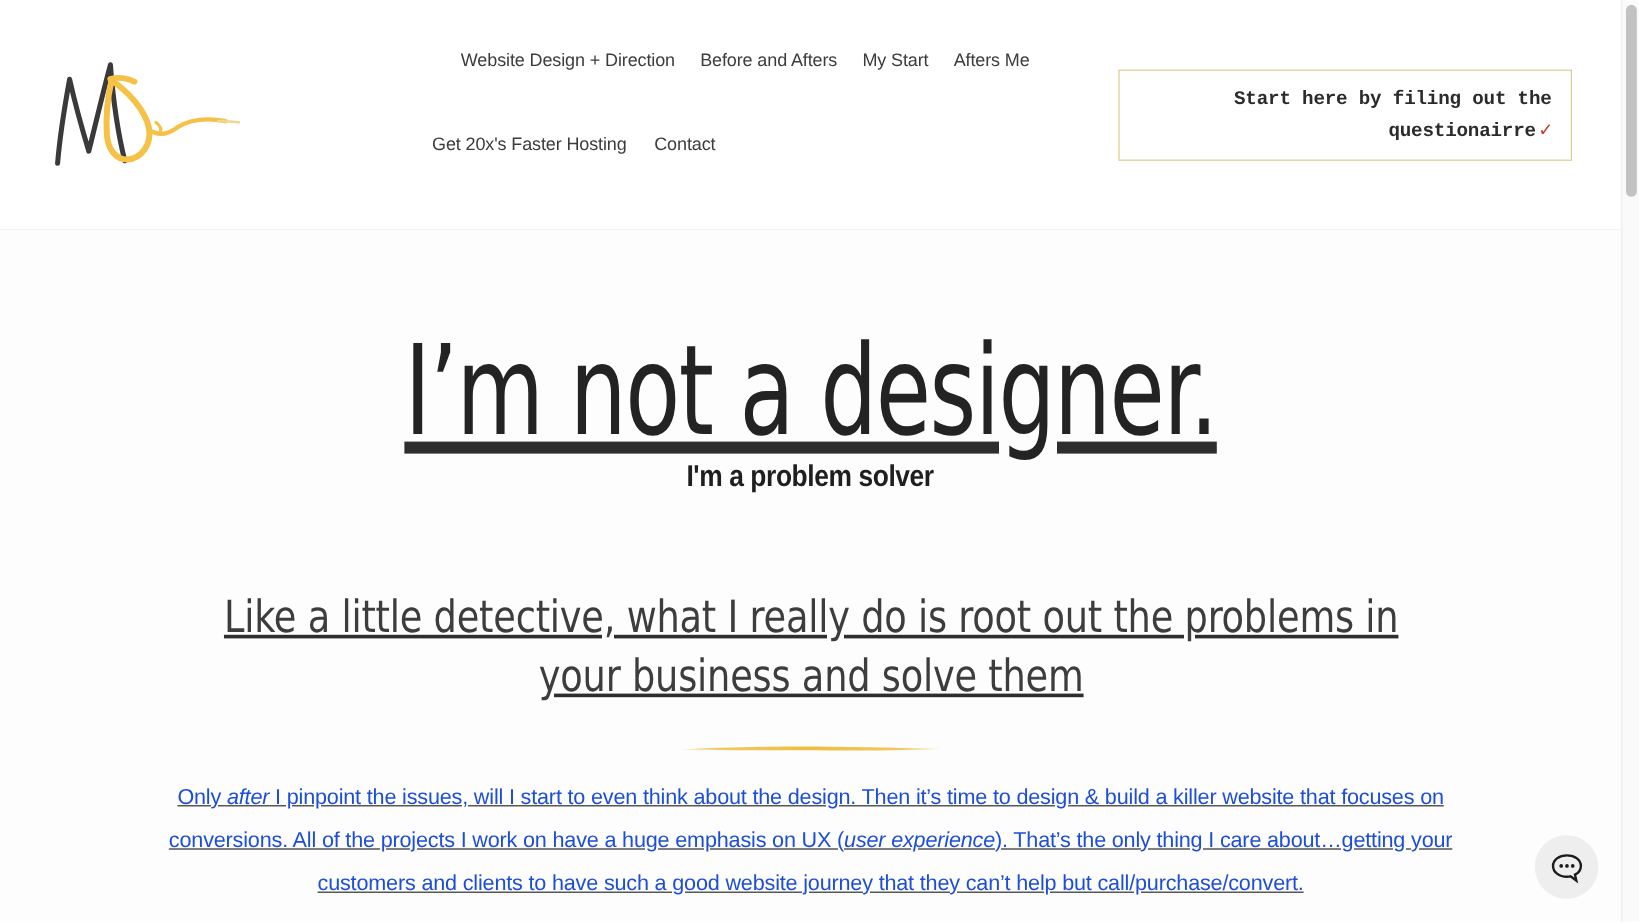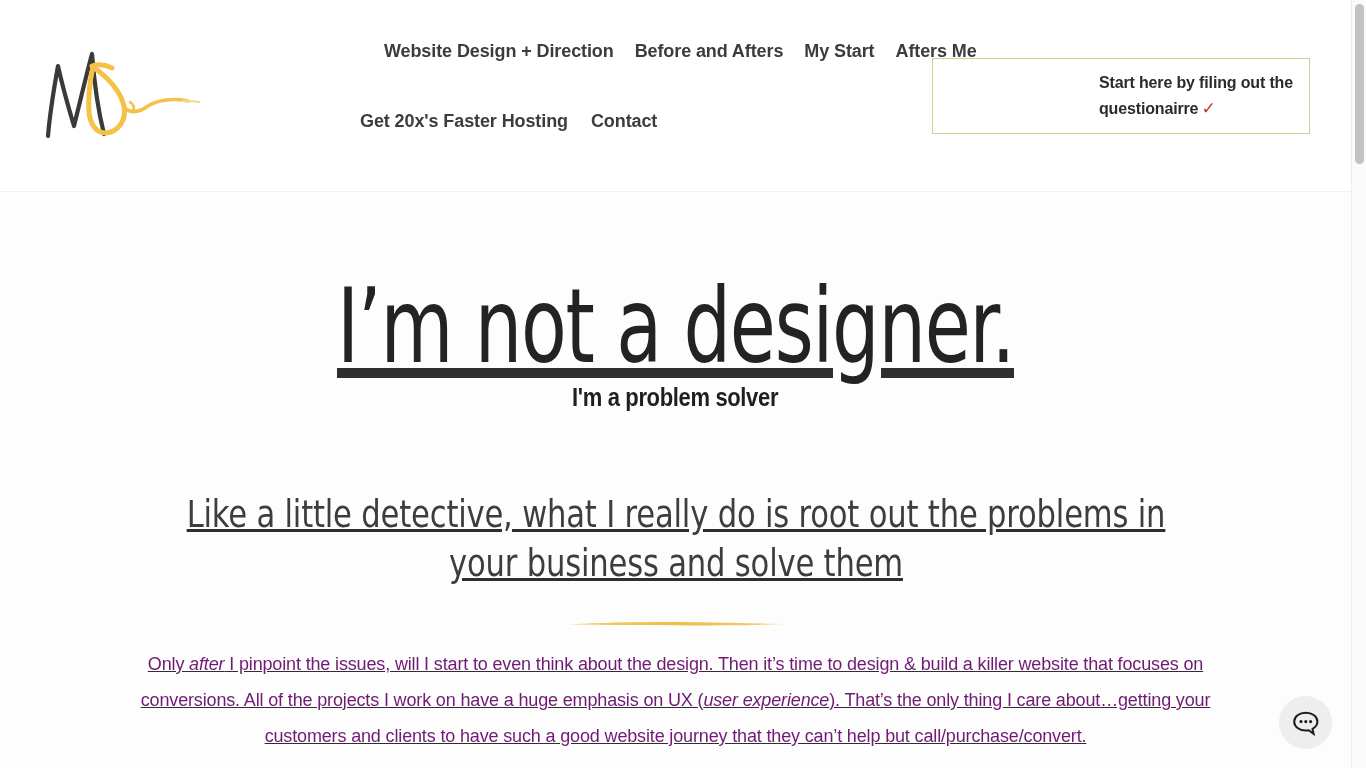--- a/index.html
+++ b/index.html
@@ -51,49 +51,48 @@
     display:flex;
     align-items:flex-start;
     gap:21px;
     white-space:nowrap;
   }
   .nav-row.row-1 { justify-content:flex-start; padding-left:24px; }
   .nav-row.row-2 { justify-content:flex-start; margin-top:52px; gap:23px; }
 
   .nav-link {
     font-family:"Liberation Sans", sans-serif;
-    font-size:18px;
+    font-size:15px;
     line-height:18px;
     color:#3c3c3c;
     letter-spacing:-0.1px;
     text-decoration:none;
     cursor:pointer;
     white-space:nowrap;
-    font-weight:bold;
   }
 
   .cta-box {
     position:absolute;
     left:932px; top:58px;
     width:378px; height:76px;
     border:1px solid #d9cd90;
     background:#ffffff;
     display:flex;
     align-items:center;
     justify-content:flex-end;
     padding:0 16px 0 14px;
     cursor:pointer;
   }
   .cta-text {
-    font-family:Liberation Sans, sans-serif;
+    font-family:Liberation Mono, monospace;
     font-weight:bold;
     font-size:16px;
     line-height:26px;
     color:#2b2b2b;
-    text-align:left;
+    text-align:right;
     letter-spacing:-0.15px;
   }
   .cta-check {
     color:#c0392b;
     font-weight:normal;
     font-size:17px;
     padding-left:3px;
   }
 
   
@@ -158,21 +157,21 @@
   }
 
   .hero-body {
     margin:58px auto 0 auto;
     width:1075px;
     text-align:center;
     font-family:"Liberation Sans", sans-serif;
     font-weight:400;
     font-size:18px;
     line-height:36px;
-    color:#701a75;
+    color:#1d4ed8;
     letter-spacing:-0.15px;
   }
   .hero-body i { font-style:italic; }
 
   
   .chat-widget {
     position:absolute;
     left:1279px; top:696px;
     width:53px; height:53px;
     border-radius:50%;

